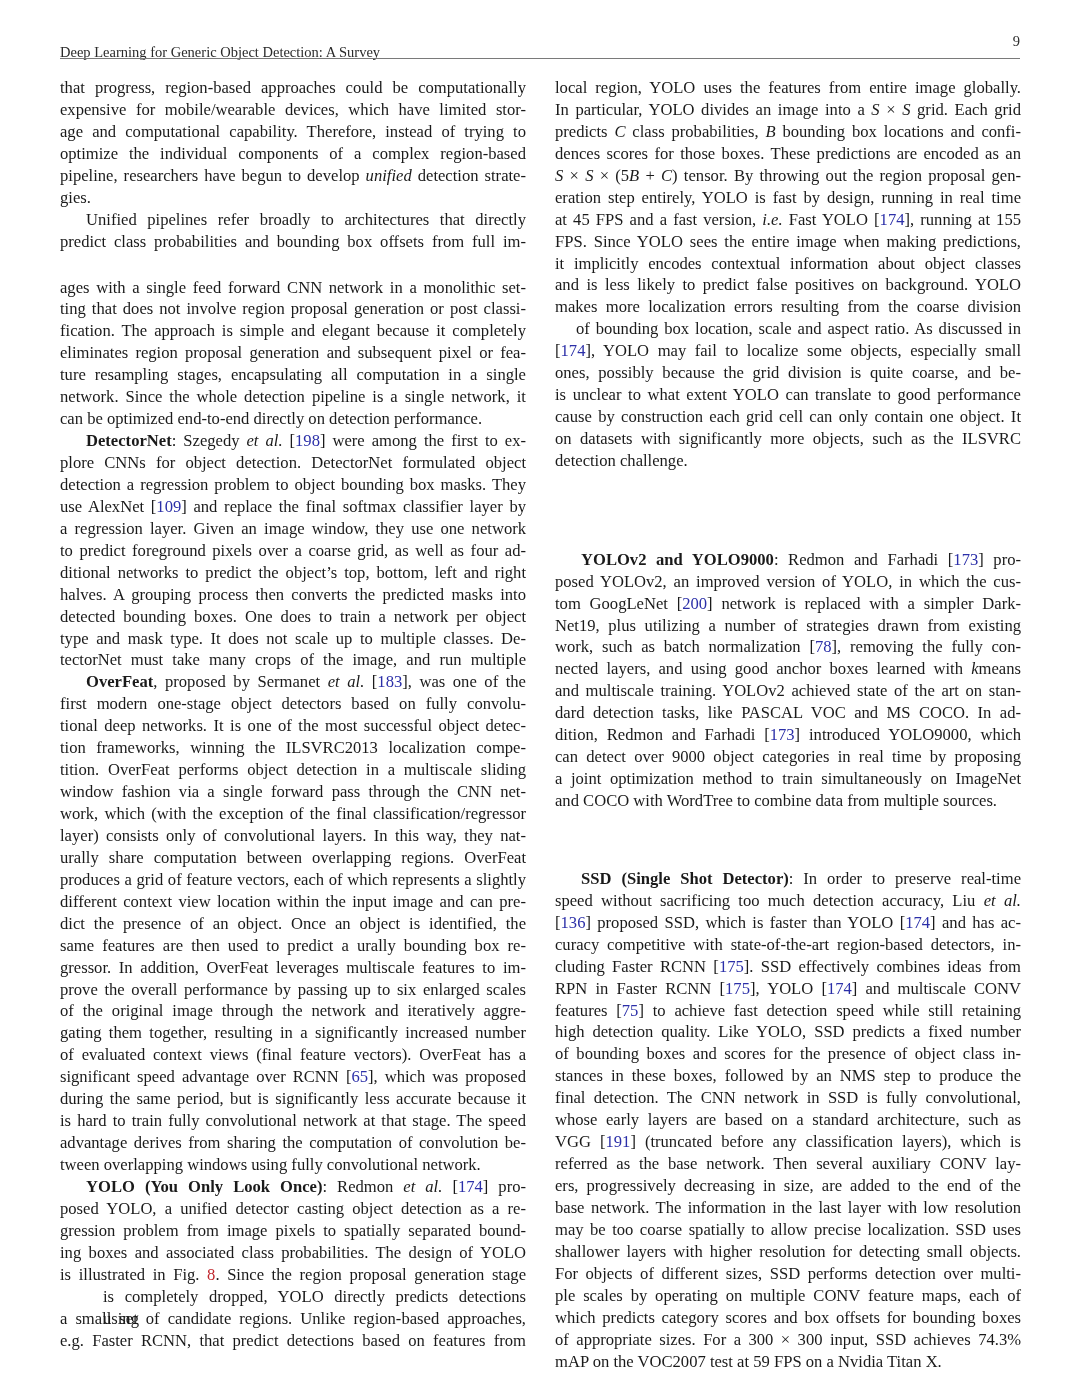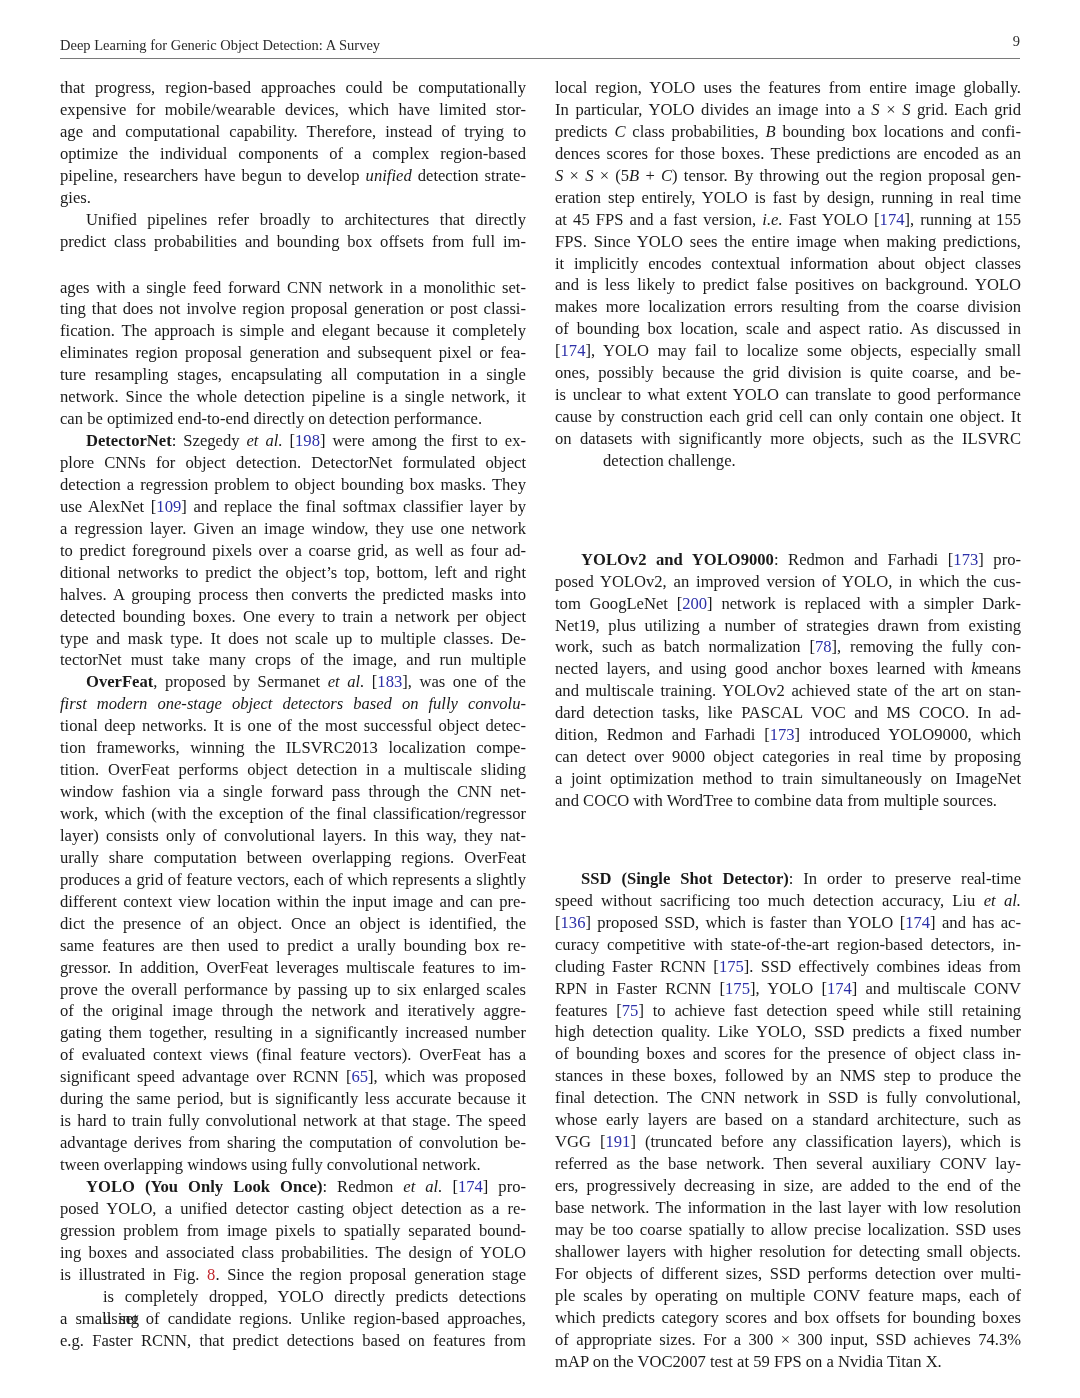--- a/index.html
+++ b/index.html
@@ -1,19 +1,19 @@
 <!DOCTYPE html>
 <html><head>
 <meta charset="utf-8">
 <style>
   html, body { margin: 0; padding: 0; background: #ffffff; }
   body { width: 1080px; height: 1398px; position: relative; overflow: hidden;
          font-family: "Liberation Serif", "DejaVu Serif", serif; color: #1a1a1a; }
   .header { position: absolute; left: 60px; top: 33px; width: 960px; height: 24px; }
-  .header .title { position: absolute; left: 0; top: 4px; font-size: 14.5px; color: #2a2a2a; }
+  .header .title { position: absolute; left: 0; top: 11px; font-size: 14.5px; color: #2a2a2a; }
   .header .pageno { position: absolute; right: 0; top: 0; font-size: 14.5px; color: #2a2a2a; }
   .rule { position: absolute; left: 60px; top: 58px; width: 960px; height: 0; border-top: 1px solid #7a7a7a; }
   .col { position: absolute; top: 77px; width: 466px; }
   .col.left { left: 60px; }
   .col.right { left: 555px; }
   .para { margin: 0; }
   .line { display: block; height: 21.95px; line-height: 21.95px; font-size: 16.6px;
           text-align: justify; text-align-last: justify; white-space: nowrap; overflow: visible; }
   .line.last { text-align-last: left; }
   .line.indent { text-indent: 26px; }
@@ -55,27 +55,27 @@
     </div>
     <div class="para">
       <div class="line indent" style="white-space: normal;"><span class="b">DetectorNet</span><span>: Szegedy </span><span class="i">et al.</span><span> [</span><span class="cite">198</span><span>] were among the first to ex-</span></div>
       <div class="line" style="white-space: normal;"><span>plore CNNs for object detection. DetectorNet formulated object</span></div>
       <div class="line" style="white-space: normal;"><span>detection a regression problem to object bounding box masks. They</span></div>
       <div class="line" style="white-space: normal;"><span>use AlexNet [</span><span class="cite">109</span><span>] and replace the final softmax classifier layer by</span></div>
       <div class="line" style="white-space: normal;"><span>a regression layer. Given an image window, they use one network</span></div>
       <div class="line" style="white-space: normal;"><span>to predict foreground pixels over a coarse grid, as well as four ad-</span></div>
       <div class="line" style="white-space: normal;"><span>ditional networks to predict the object’s top, bottom, left and right</span></div>
       <div class="line" style="white-space: normal;"><span>halves. A grouping process then converts the predicted masks into</span></div>
-      <div class="line" style="white-space: normal;"><span>detected bounding boxes. One every to train a network per object</span></div>
+      <div class="line" style="white-space: normal;"><span>detected bounding boxes. One does to train a network per object</span></div>
       <div class="line" style="white-space: normal;"><span>type and mask type. It does not scale up to multiple classes. De-</span></div>
       <div class="line" style="white-space: normal;"><span>tectorNet must take many crops of the image, and run multiple</span></div>
     </div>
     <div class="para">
       <div class="line indent" style="white-space: normal;"><span class="b">OverFeat</span><span>, proposed by Sermanet </span><span class="i">et al.</span><span> [</span><span class="cite">183</span><span>], was one of the</span></div>
-      <div class="line" style="white-space: normal; font-style: italic;"><span>first modern one-stage object detectors based on fully convolu-</span></div>
+      <div class="line" style="white-space: normal;"><span>first modern one-stage object detectors based on fully convolu-</span></div>
       <div class="line" style="white-space: normal;"><span>tional deep networks. It is one of the most successful object detec-</span></div>
       <div class="line" style="white-space: normal;"><span>tion frameworks, winning the ILSVRC2013 localization compe-</span></div>
       <div class="line" style="white-space: normal;"><span>tition. OverFeat performs object detection in a multiscale sliding</span></div>
       <div class="line" style="white-space: normal;"><span>window fashion via a single forward pass through the CNN net-</span></div>
       <div class="line" style="white-space: normal;"><span>work, which (with the exception of the final classification/regressor</span></div>
       <div class="line" style="white-space: normal;"><span>layer) consists only of convolutional layers. In this way, they nat-</span></div>
       <div class="line" style="white-space: normal;"><span>urally share computation between overlapping regions. OverFeat</span></div>
       <div class="line" style="white-space: normal;"><span>produces a grid of feature vectors, each of which represents a slightly</span></div>
       <div class="line" style="white-space: normal;"><span>different context view location within the input image and can pre-</span></div>
       <div class="line" style="white-space: normal;"><span>dict the presence of an object. Once an object is identified, the</span></div>
@@ -108,27 +108,27 @@
       <div class="line" style="white-space: normal;"><span>In particular, YOLO divides an image into a </span><span class="math">S</span><span> × </span><span class="math">S</span><span> grid. Each grid</span></div>
       <div class="line" style="white-space: normal;"><span>predicts </span><span class="math">C</span><span> class probabilities, </span><span class="math">B</span><span> bounding box locations and confi-</span></div>
       <div class="line" style="white-space: normal;"><span>dences scores for those boxes. These predictions are encoded as an</span></div>
       <div class="line" style="white-space: normal;"><span class="math">S</span><span> × </span><span class="math">S</span><span> × (5</span><span class="math">B</span><span> + </span><span class="math">C</span><span>) tensor. By throwing out the region proposal gen-</span></div>
       <div class="line" style="white-space: normal;"><span>eration step entirely, YOLO is fast by design, running in real time</span></div>
       <div class="line" style="white-space: normal;"><span>at 45 FPS and a fast version, </span><span class="i">i.e.</span><span> Fast YOLO [</span><span class="cite">174</span><span>], running at 155</span></div>
       <div class="line" style="white-space: normal;"><span>FPS. Since YOLO sees the entire image when making predictions,</span></div>
       <div class="line" style="white-space: normal;"><span>it implicitly encodes contextual information about object classes</span></div>
       <div class="line" style="white-space: normal;"><span>and is less likely to predict false positives on background. YOLO</span></div>
       <div class="line" style="white-space: normal;"><span>makes more localization errors resulting from the coarse division</span></div>
-      <div class="line" style="white-space: normal;"><span>of bounding box location, scale and aspect ratio. As discussed in</span></div>
+      <div class="line" style="white-space: normal; margin-left: 21px;"><span>of bounding box location, scale and aspect ratio. As discussed in</span></div>
       <div class="line" style="white-space: normal;"><span>[</span><span class="cite">174</span><span>], YOLO may fail to localize some objects, especially small</span></div>
       <div class="line" style="white-space: normal;"><span>ones, possibly because the grid division is quite coarse, and be-</span></div>
       <div class="line" style="white-space: normal;"><span>is unclear to what extent YOLO can translate to good performance</span></div>
       <div class="line" style="white-space: normal;"><span>cause by construction each grid cell can only contain one object. It</span></div>
       <div class="line" style="white-space: normal;"><span>on datasets with significantly more objects, such as the ILSVRC</span></div>
-      <div class="line last" style="white-space: normal; margin-left: 48px;"><span>detection challenge.</span></div>
+      <div class="line last" style="white-space: normal;"><span>detection challenge.</span></div>
     </div>
     <div class="sp" style="height: 76.825px;"></div>
     <div class="para">
       <div class="line indent" style="white-space: normal;"><span class="b">YOLOv2 and YOLO9000</span><span>: Redmon and Farhadi [</span><span class="cite">173</span><span>] pro-</span></div>
       <div class="line" style="white-space: normal;"><span>posed YOLOv2, an improved version of YOLO, in which the cus-</span></div>
       <div class="line" style="white-space: normal;"><span>tom GoogLeNet [</span><span class="cite">200</span><span>] network is replaced with a simpler Dark-</span></div>
       <div class="line" style="white-space: normal;"><span>Net19, plus utilizing a number of strategies drawn from existing</span></div>
       <div class="line" style="white-space: normal;"><span>work, such as batch normalization [</span><span class="cite">78</span><span>], removing the fully con-</span></div>
       <div class="line" style="white-space: normal;"><span>nected layers, and using good anchor boxes learned with </span><span class="i">k</span><span>means</span></div>
       <div class="line" style="white-space: normal;"><span>and multiscale training. YOLOv2 achieved state of the art on stan-</span></div>

